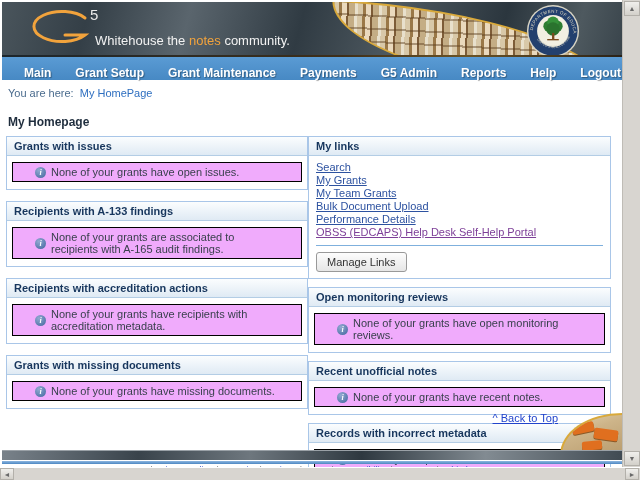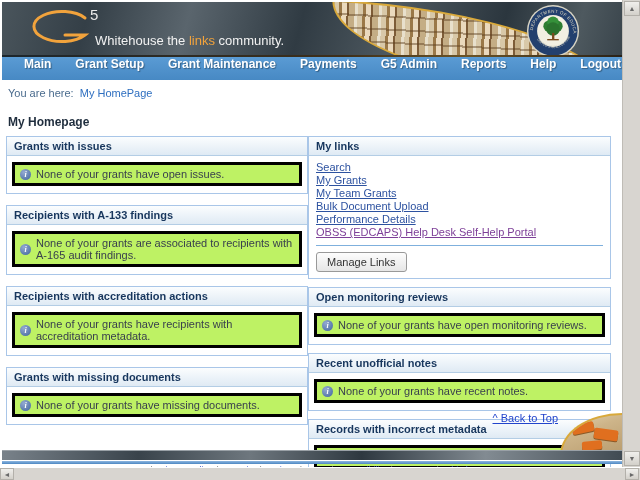--- a/index.html
+++ b/index.html
@@ -30,21 +30,21 @@
     transform:rotate(3deg);
     background:
       repeating-linear-gradient(0deg, rgba(92,62,30,0.45) 0 2px, rgba(0,0,0,0) 2px 13px),
       repeating-linear-gradient(90deg,#d8c8a8 0 5px,#9a7848 5px 8px,#ead9bd 8px 13px,#7d5c38 13px 15px,#c4ad85 15px 21px,#e8e0cc 21px 24px);
   }
   .seal { position:absolute; left:524px; top:2px; width:54px; height:54px; }
 
   
   .nav {
     height:23px; background:linear-gradient(#5a9bd4,#4789c4);
-    display:flex; align-items:flex-start; padding-left:10px;
+    display:flex; align-items:flex-end; padding-left:10px;
   }
   .nav a {
     color:#ffffff; font-weight:bold; font-size:12px; text-decoration:none;
     padding:0 12px; text-shadow:1px 1px 1px rgba(0,0,0,0.35); white-space:nowrap;
   }
 
   
   .breadcrumb { margin:7px 0 16px 6px; font-size:11px; color:#4a6b8d; }
   .breadcrumb a { color:#2e6fc0; text-decoration:none; margin-left:3px; }
   .page-title { margin:8px 0 7px 6px; font-size:12px; font-weight:bold; color:#1f2d3d; }
@@ -56,21 +56,21 @@
 
   .panel { border:1px solid #a9c6e8; background:#fff; margin-bottom:11px; }
   .col-right .panel { margin-bottom:8px; }
   .panel-h {
     background:linear-gradient(#fbfdfe,#dfeaf4);
     border-bottom:1px solid #b3cde5;
     padding:3px 7px; font-size:11px; font-weight:bold; color:#17365d;
   }
   .panel-b { padding:6px 5px 7px 5px; }
   .infobox {
-    border:3px solid #000000; background:#bef264; padding:3px 5px;
+    border:1px solid #000000; background:#f0abfc; padding:3px 22px;
     font-size:11px; color:#39404d; display:flex; align-items:center; gap:5px;
   }
   .info-ico {
     flex:0 0 auto; width:11px; height:11px; border-radius:50%;
     background:radial-gradient(circle at 35% 30%, #93a9d2, #3f659c);
     color:#fff; font:italic bold 8px "Liberation Serif", serif;
     text-align:center; line-height:11px;
   }
   .info-ico:before { content:"i"; }
 
@@ -134,21 +134,21 @@
 <body>
 
 <div class="page">
   <div class="content">
 
     <div class="header">
       <svg class="logo-g" viewBox="0 0 62 38">
         <path d="M57 9 A28 15 0 1 0 57 26 L37 26" fill="none" stroke="#f2a33c" stroke-width="3" stroke-linecap="round"></path>
       </svg>
       <span class="logo-5">5</span>
-      <div class="tagline"><span>Whitehouse the </span><span class="hl">links</span><span> community.</span></div>
+      <div class="tagline"><span>Whitehouse the </span><span class="hl">notes</span><span> community.</span></div>
       <div class="swoosh"></div>
       <svg class="seal" viewBox="0 0 56 56">
         <circle cx="28" cy="28" r="27" fill="#d8d4c4"></circle>
         <circle cx="28" cy="28" r="25.5" fill="#23406e"></circle>
         <circle cx="28" cy="28" r="16.5" fill="#f2efe2"></circle>
         <defs>
           <path id="arcTop" d="M 7,30 A 21,21 0 0 1 49,30"></path>
           <path id="arcBot" d="M 10,33 A 19,19 0 0 0 46,33"></path>
         </defs>
         <text font-size="4.6" fill="#d9d4c0" letter-spacing="0.4" font-family="Liberation Sans, sans-serif">

